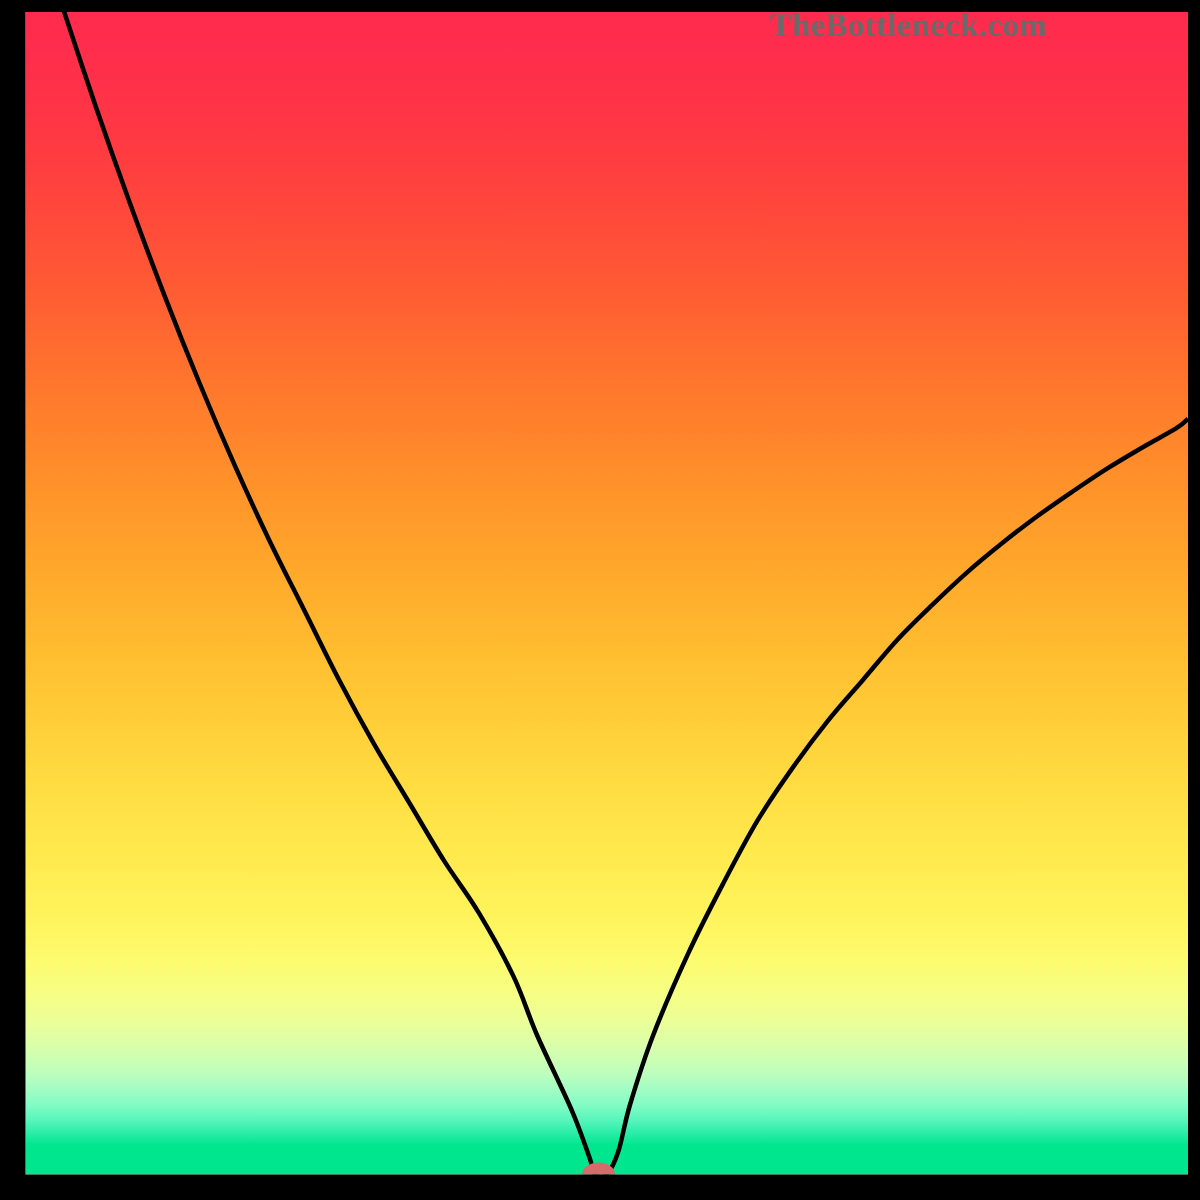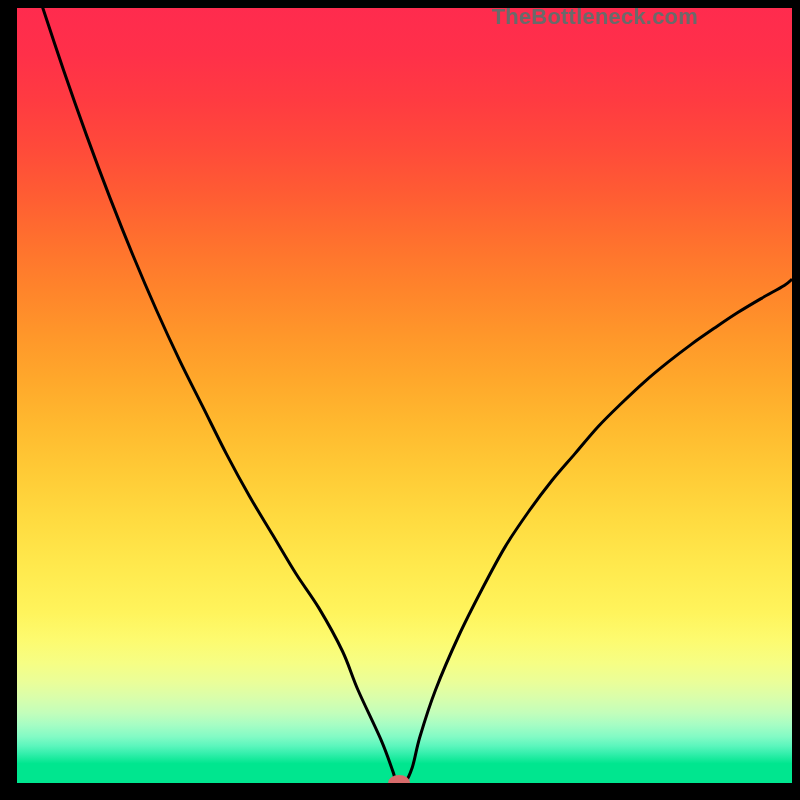--- a/index.html
+++ b/index.html
@@ -8,20 +8,21 @@
     background: #fff;
     width: 800px;
     height: 800px;
     overflow: hidden;
     font-family: Arial, Helvetica, sans-serif;
   }
   .chart-container {
     position: relative;
     width: 708px;
     height: 800px;
+    font-family: Liberation Serif, serif;
   }
   svg.chart-svg {
     display: block;
     width: 800px;
     height: 800px;
   }
   .watermark {
     position: absolute;
     top: 4px;
     right: 10px;

